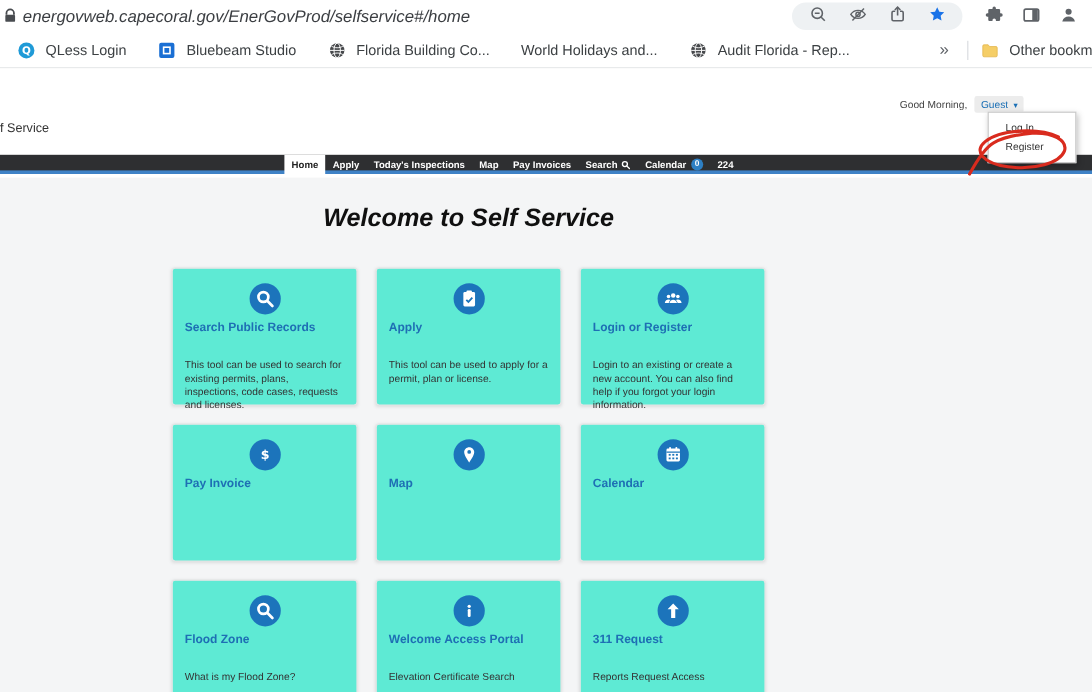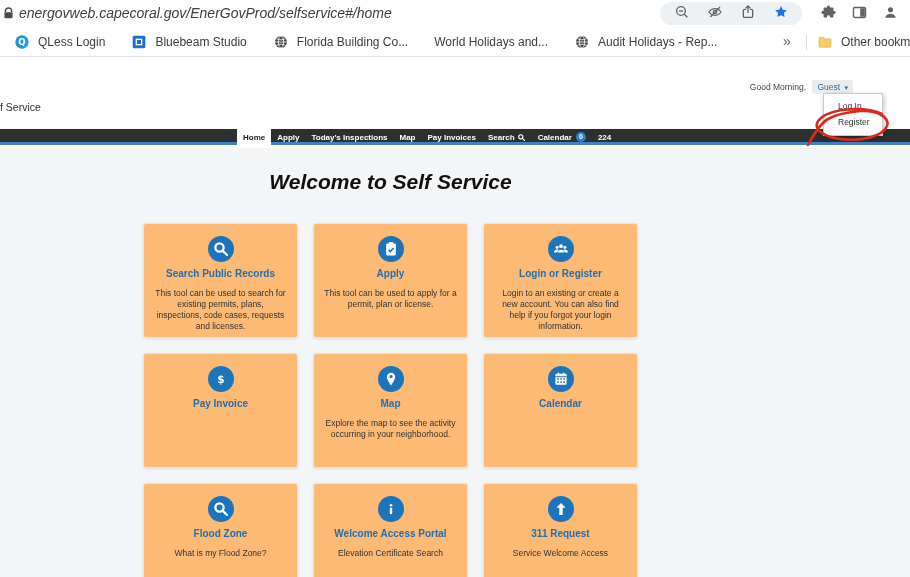--- a/index.html
+++ b/index.html
@@ -27,41 +27,41 @@
   .bm-chevron{position:absolute;left:783px;top:5px;font-size:14px;color:#5f6368;}
   .bm-divider{position:absolute;left:806px;top:6px;width:1px;height:16px;background:#dadce0;}
   .bm-other{position:absolute;left:817px;top:0;height:28px;display:flex;align-items:center;gap:8px;font-size:12px;color:#3c4043;white-space:nowrap;}
 
   
   .site-header{position:absolute;top:57px;left:0;width:910px;height:72px;background:#fff;}
   .logo-frag{position:absolute;left:0;top:101px;font-size:10.5px;color:#333;}
   .greeting{position:absolute;top:80px;right:57px;font-size:8.5px;color:#444;white-space:nowrap;}
   .guest-chip{display:inline-block;background:#ececec;border-radius:2px;padding:2px 5px;color:#1a6fb5;margin-left:4px;cursor:pointer;}
   .guest-chip .caret{font-size:7px;margin-left:2px;}
-  .dropdown{position:absolute;left:823px;top:93px;width:60px;background:#fff;border:1px solid #c9c9c9;box-shadow:1px 2px 5px rgba(0,0,0,.25);padding:4px 0 5px;z-index:30;}
+  .dropdown{position:absolute;left:823px;top:93px;width:74px;background:#fff;border:1px solid #c9c9c9;box-shadow:1px 2px 5px rgba(0,0,0,.25);padding:4px 0 5px;z-index:30;}
   .dd-item{font-size:8.5px;color:#333;padding:3px 0 3px 14px;cursor:pointer;}
   .annotation{position:absolute;left:795px;top:100px;z-index:40;pointer-events:none;}
 
   
   .nav{position:absolute;top:129px;left:0;width:910px;height:16px;background:#2e2f31;border-bottom:3px solid #3f82c6;z-index:10;padding-left:24px;}
   .nav-list{position:absolute;left:237px;top:0;height:16px;display:flex;}
   .nav-item{display:flex;align-items:center;padding:0 6px;color:#fff;font-size:8px;font-weight:bold;white-space:nowrap;cursor:pointer;}
   .nav-item.active{background:#fff;color:#222;}
   .nav-ic svg{width:9px;height:9px;margin-left:2px;}
   .nav-badge{width:10px;height:10px;border-radius:50%;background:#2d7fc4;color:#fff;font-size:7px;line-height:10px;text-align:center;margin-left:4px;}
 
   
   .content{position:absolute;top:148px;left:0;width:910px;height:429px;background:#f4f5f6;}
   .page-title{position:absolute;left:143px;top:22px;width:495px;text-align:center;font-size:21px;font-weight:bold;color:#101010;font-style:italic;}
   .card-grid{position:absolute;left:143px;top:75px;width:495px;display:grid;grid-template-columns:repeat(3,155px);grid-auto-rows:115px;gap:15px;}
-  .card{background:#fdba74;border:1px solid #e4e6e6;border-radius:3px;box-shadow:0 1px 3px rgba(0,0,0,.10);text-align:center;padding:12px 10px 0;cursor:pointer;}
+  .card{background:#5eead4;border:1px solid #e4e6e6;border-radius:3px;box-shadow:0 1px 3px rgba(0,0,0,.10);padding:12px 10px 0;cursor:pointer;}
   .card-icon{width:26px;height:26px;border-radius:50%;background:var(--accent);margin:0 auto;display:flex;align-items:center;justify-content:center;}
   .card-icon svg{width:18px;height:18px;}
   .card-title{margin-top:6px;font-size:10px;font-weight:bold;color:#1e6fb4;}
-  .card-desc{margin-top:9px;font-size:8.5px;color:#333;line-height:11px;}
+  .card-desc{margin-top:20px;font-size:8.5px;color:#333;line-height:11px;}
 </style>
 </head>
 <body>
 
 <div class="topbar">
   <span class="icon lock">
       <svg viewBox="0 0 24 24">
         <path d="M7 10V8a5 5 0 0 1 10 0v2" fill="none" stroke="#494c50" stroke-width="2.4"></path>
         <rect x="5.5" y="10" width="13" height="9.5" rx="1.6" fill="#494c50"></rect>
       </svg>
@@ -153,21 +153,21 @@
       </div>
       <div class="bm-item">
         <span class="icon fav">
           <svg viewBox="0 0 24 24">
             <circle cx="12" cy="12" r="9" fill="#46484b"></circle>
             <ellipse cx="12" cy="12" rx="4" ry="9" fill="none" stroke="#fff" stroke-width="1.2"></ellipse>
             <line x1="3" y1="12" x2="21" y2="12" stroke="#fff" stroke-width="1.2"></line>
             <path d="M5 6.8c2 1.2 4.4 1.9 7 1.9s5-.7 7-1.9M5 17.2c2-1.2 4.4-1.9 7-1.9s5 .7 7 1.9" fill="none" stroke="#fff" stroke-width="1.2"></path>
           </svg>
         </span>
-        <span class="bm-label">Audit Holidays - Rep...</span>
+        <span class="bm-label">Audit Florida - Rep...</span>
       </div>
     </div>
   <div class="bm-chevron">»</div>
   <div class="bm-divider"></div>
   <div class="bm-other">
     <span class="icon fav">
         <svg viewBox="0 0 24 24">
           <path d="M3 6.5A1.5 1.5 0 0 1 4.5 5h5.2l1.8 2.2h8A1.5 1.5 0 0 1 21 8.7v9.8a1.5 1.5 0 0 1-1.5 1.5h-15A1.5 1.5 0 0 1 3 18.5z" fill="#f5ce67" stroke="#e3b64e"></path>
         </svg>
       </span>
@@ -277,21 +277,20 @@
         <div class="card-title">Pay Invoice</div>
       </div>
       <div class="card">
         <div class="card-icon">
           <svg viewBox="0 0 24 24">
             <path d="M12 3.5c-3.1 0-5.6 2.4-5.6 5.4 0 4 5.6 11.6 5.6 11.6s5.6-7.6 5.6-11.6c0-3-2.5-5.4-5.6-5.4z" fill="#fff"></path>
             <circle cx="12" cy="8.8" r="2.1" fill="var(--accent)"></circle>
           </svg>
         </div>
         <div class="card-title">Map</div>
-        <div class="card-desc">Explore the map to see the activity occurring in your neighborhood.</div>
       </div>
       <div class="card">
         <div class="card-icon">
           <svg viewBox="0 0 24 24">
             <rect x="4.5" y="5" width="15" height="14.5" rx="1.6" fill="#fff"></rect>
             <line x1="4.5" y1="9" x2="19.5" y2="9" stroke="var(--accent)" stroke-width="1.4"></line>
             <g fill="var(--accent)">
               <rect x="7" y="11" width="2.2" height="2"></rect>
               <rect x="11" y="11" width="2.2" height="2"></rect>
               <rect x="15" y="11" width="2.2" height="2"></rect>
@@ -325,16 +324,16 @@
         <div class="card-title">Welcome Access Portal</div>
         <div class="card-desc">Elevation Certificate Search</div>
       </div>
       <div class="card">
         <div class="card-icon">
           <svg viewBox="0 0 24 24" fill="#fff">
             <path d="M12 4l6.2 6.2h-3.9V20h-4.6v-9.8H5.8z"></path>
           </svg>
         </div>
         <div class="card-title">311 Request</div>
-        <div class="card-desc">Service Welcome Access</div>
+        <div class="card-desc">Reports Request Access</div>
       </div>
     </div>
 </div>
 
 </body></html>

